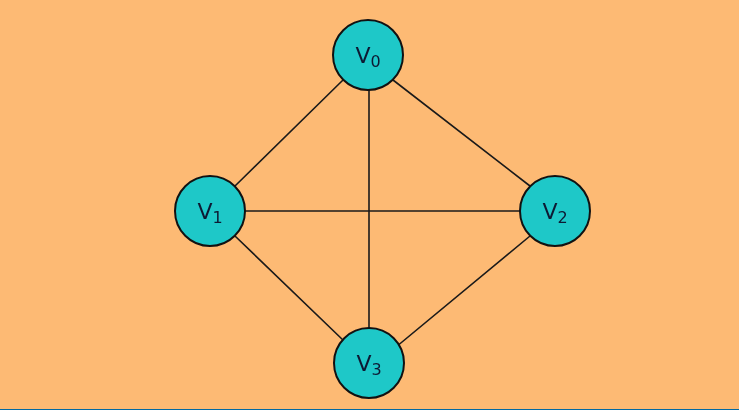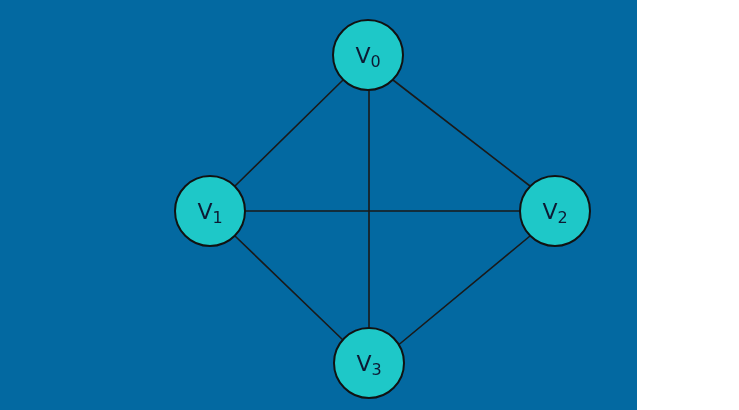--- a/index.html
+++ b/index.html
@@ -5,23 +5,23 @@
   html, body {
     margin: 0;
     padding: 0;
     background: #ffffff;
   }
   body {
     font-family: "DejaVu Sans", sans-serif;
   }
   #canvas {
     position: relative;
-    width: 637px;
+    width: 739px;
     height: 410px;
-    background: #0369a1;
+    background: #fdba74;
     border-bottom: 1px solid #0369a1;
     box-sizing: border-box;
     overflow: hidden;
   }
   #graph-svg {
     position: absolute;
     left: 0;
     top: 0;
     width: 739px;
     height: 410px;

